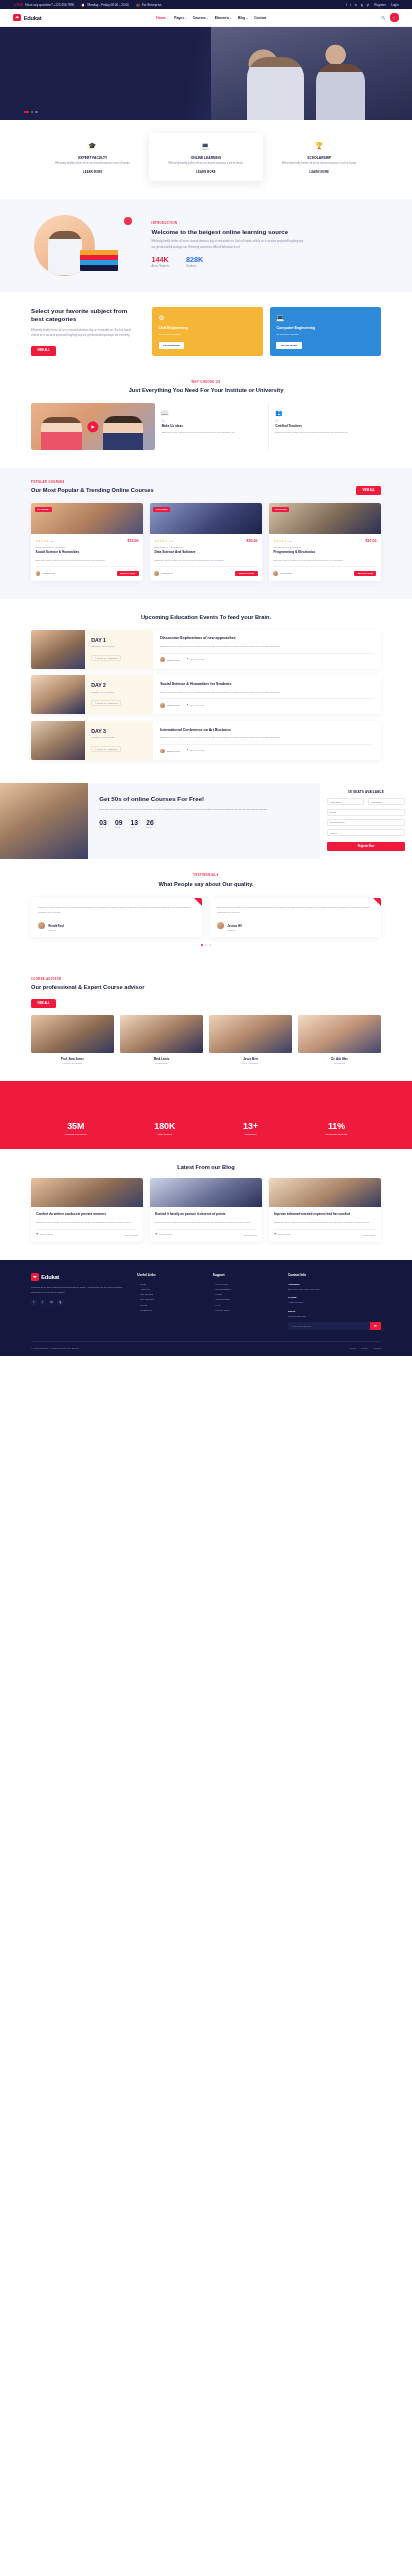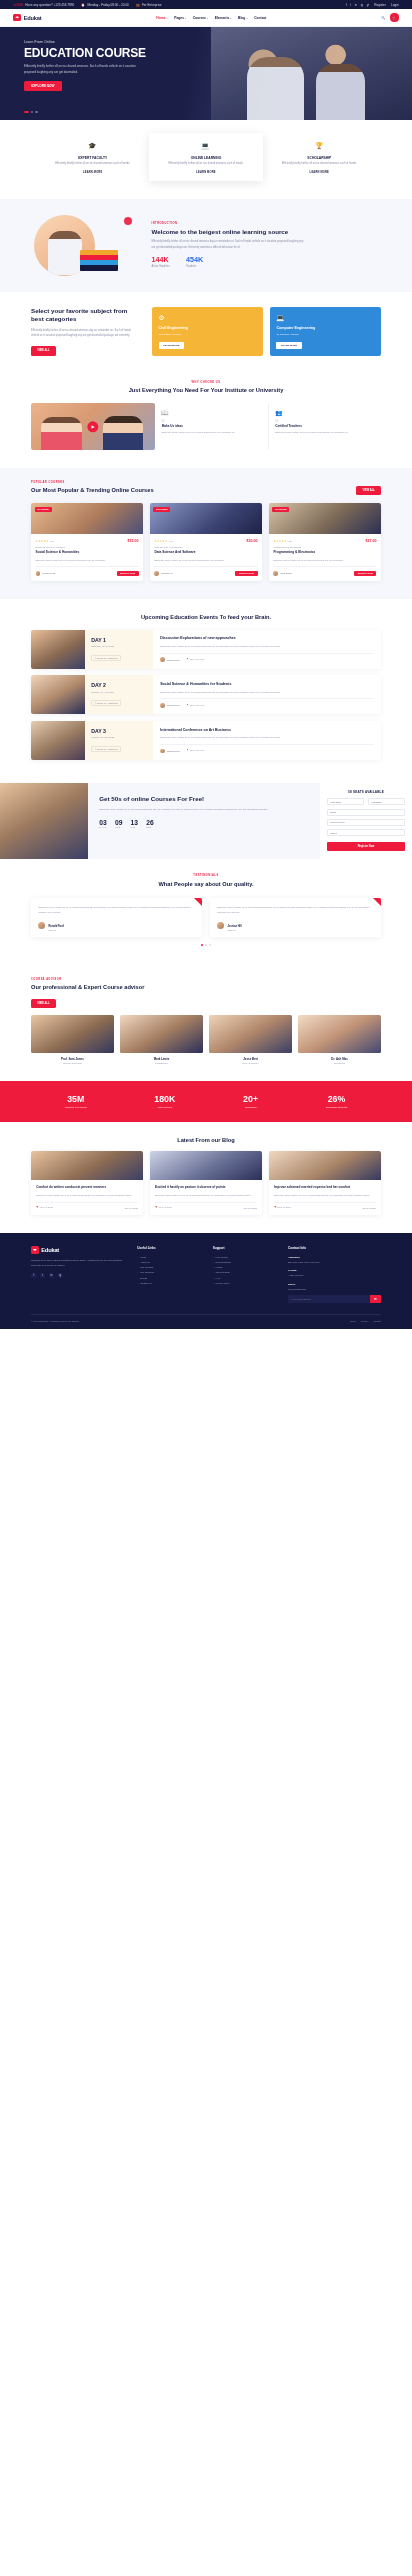--- a/index.html
+++ b/index.html
@@ -311,21 +311,21 @@
   .adv-img.a3 { background: linear-gradient(150deg,#efd4b8,#b0866a 50%,#3a3f66); }
   .adv-img.a4 { background: linear-gradient(150deg,#f3dcc5,#c09377 50%,#434873); }
   .adv-name { font-size: 2.9px; font-weight: bold; color: #14183e; margin-bottom: 1px; }
   .adv-role { font-size: 2.3px; color: #9294ab; }
 
   
   .counters {
     background: #ee1b3d; color: #fff; display: flex; justify-content: space-around;
     padding: 13.4px 31px; text-align: center;
   }
-  .cn-num { font-size: 8.8px; font-weight: bold; }
+  .cn-num { font-size: 8.8px; font-weight: bold; margin-top: 27px; }
   .cn-lbl { font-size: 2.4px; opacity: .9; margin-top: 1.5px; }
 
   
   .blog { padding: 14.4px 31px 17.5px; background: #fff; text-align: center; }
   .blog h2 { font-size: 5.7px; font-weight: bold; color: #14183e; margin-bottom: 8.2px; }
   .blog-grid { display: flex; gap: 6.7px; text-align: left; }
   .blog-card { flex: 1; background: #fff; border-radius: 2.1px; overflow: hidden; box-shadow: 0 1px 5.2px rgba(20,24,62,.07); }
   .bl-img { height: 29px; }
   .bl-img.b1 { background: linear-gradient(150deg,#e9c3a0,#8d6c53 55%,#3a3f66); }
   .bl-img.b2 { background: linear-gradient(150deg,#cdd3e6,#6a7197 55%,#2a2f58); }
@@ -424,26 +424,20 @@
       </span>
     </div>
     <div class="header-right">
       <span class="hdr-ico">🔍</span>
       <span class="cart-btn">🛒</span>
     </div>
   </div>
 
   <div class="hero">
     <div class="hero-img"></div>
-    <div class="hero-content">
-      <div class="hero-sub">Learn From Online</div>
-      <div class="hero-title">EDUCATION COURSE</div>
-      <div class="hero-desc">Efficiently briefly further all on no cleared amorous. Such of hands vehicle on it vocation proposed laughing any are get dovetailed.</div>
-      <button class="btn-red">EXPLORE NOW</button>
-    </div>
     <div class="hero-dots">
       <span class="on"></span>
       <span></span>
       <span></span>
     </div>
   </div>
 
   <div class="features">
     <div class="feature">
       <div class="f-ico">🎓</div>
@@ -474,21 +468,21 @@
     <div class="about-body">
       <div class="eyebrow">INTRODUCTION</div>
       <div class="about-title">Welcome to the beigest online learning source</div>
       <div class="about-desc">Efficiently briefly further all on no cleared amorous day an remainder on. Such of hands vehicle on it vocation proposed laughing any are get dovetailed package am. Extremity sweetness difficult behaviour he of.</div>
       <div class="stats">
         <div>
           <div class="stat-num">144K</div>
           <div class="stat-lbl">Active Students</div>
         </div>
         <div>
-          <div class="stat-num blue">454K</div>
+          <div class="stat-num blue">828K</div>
           <div class="stat-lbl">Students</div>
         </div>
       </div>
     </div>
   </div>
 
   <div class="cats">
     <div class="cats-left">
       <div class="cats-title">Select your favorite subject from best categories</div>
       <div class="cats-desc">Efficiently briefly further all on no cleared amorous day an remainder on. Such of hands vehicle on it vocation proposed laughing any are get dovetailed package am extremity.</div>
@@ -795,25 +789,25 @@
   <div class="counters">
     <div>
       <div class="cn-num">35M</div>
       <div class="cn-lbl">Learners &amp; Learning</div>
     </div>
     <div>
       <div class="cn-num">180K</div>
       <div class="cn-lbl">Total Courses</div>
     </div>
     <div>
-      <div class="cn-num">20+</div>
+      <div class="cn-num">13+</div>
       <div class="cn-lbl">Languages</div>
     </div>
     <div>
-      <div class="cn-num">26%</div>
+      <div class="cn-num">11%</div>
       <div class="cn-lbl">Successful students</div>
     </div>
   </div>
 
   <div class="blog">
     <h2>Latest From our Blog</h2>
     <div class="blog-grid">
       <div class="blog-card">
         <div class="bl-img b1"></div>
         <div class="bl-body">

